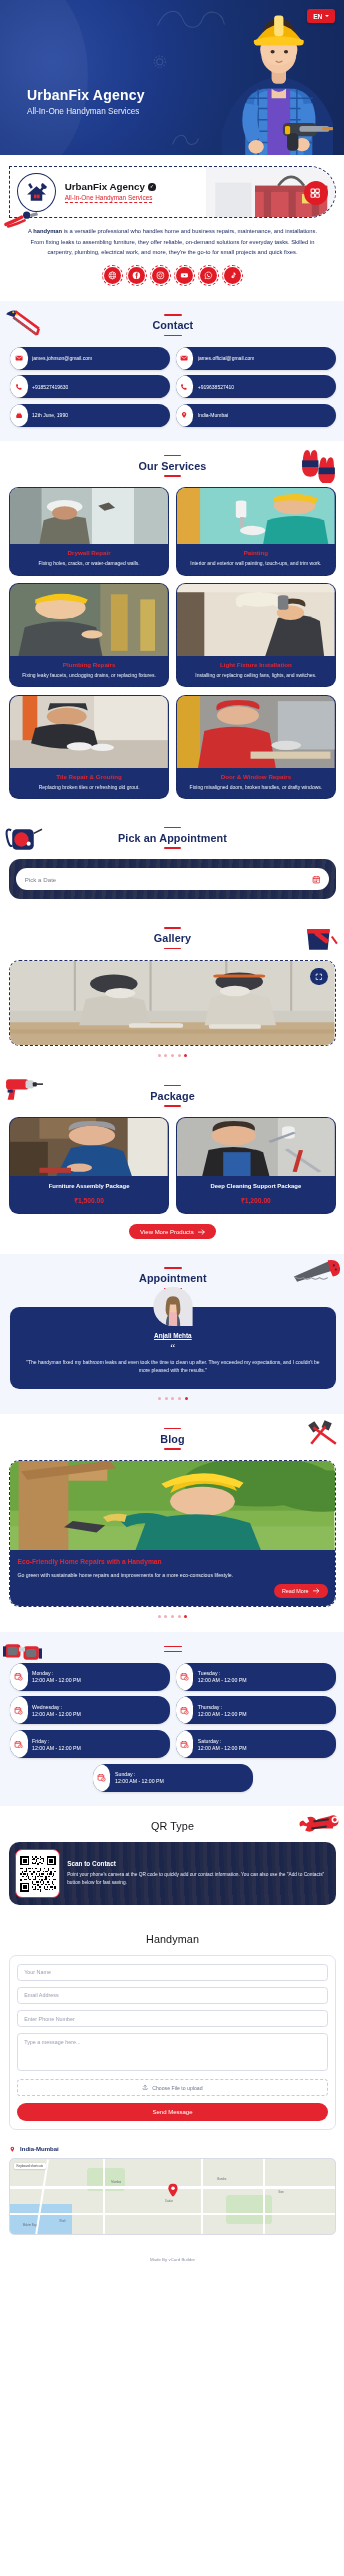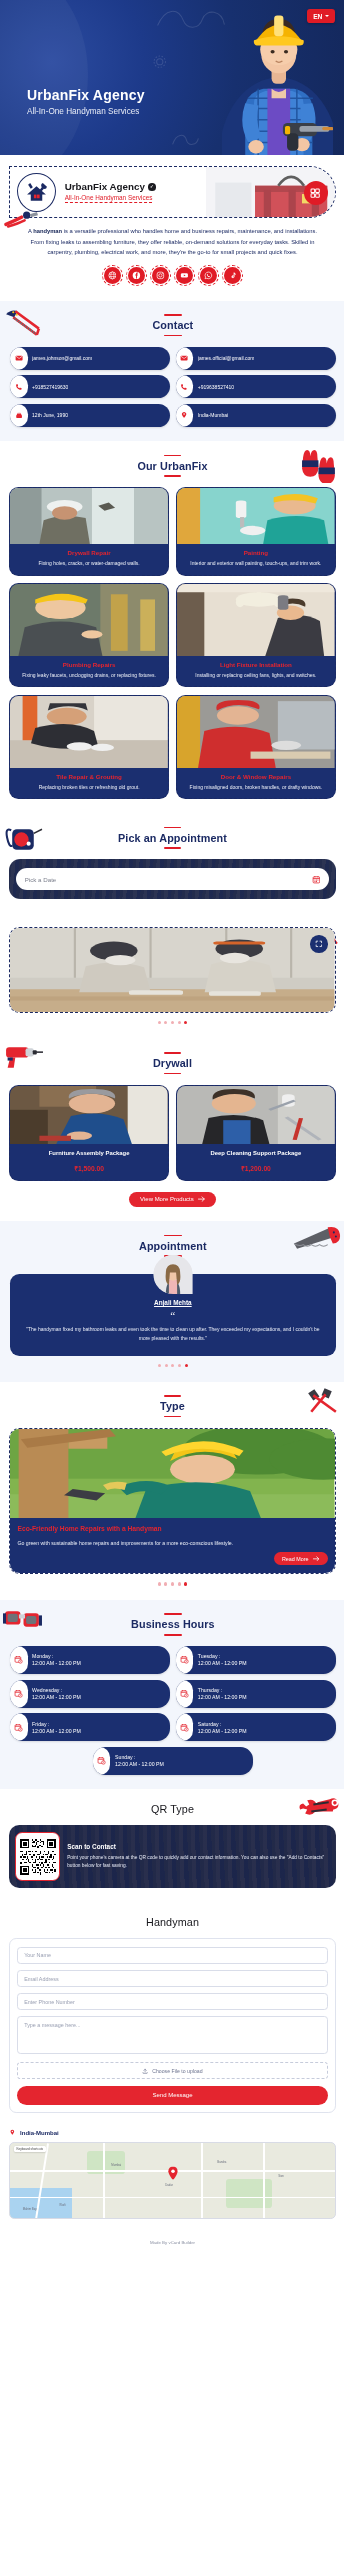--- a/index.html
+++ b/index.html
@@ -448,21 +448,21 @@
   <div class="section">
     <div class="dots-bg" style="right:55%;left:0;"></div>
     <svg class="deco" style="right:5.2px;top:7.2px;width:40px;height:34px;" viewBox="0 0 78 66">
       <path d="M6 16 q2 -14 8 -14 t6 12 q2 -12 8 -12 t6 14 l2 22 q-2 16 -16 16 t-16 -16Z" fill="#e4252f"></path>
       <rect x="4" y="22" width="32" height="13" fill="#1b2a63"></rect>
       <path d="M38 30 q2 -14 8 -14 t6 12 q2 -12 8 -12 t6 14 l2 22 q-2 16 -16 16 t-16 -16Z" fill="#e4252f"></path>
       <rect x="36" y="36" width="32" height="13" fill="#1b2a63"></rect>
     </svg>
     <div class="sec-head">
       <div class="sec-rule"></div>
-      <div class="sec-title">Our UrbanFix</div>
+      <div class="sec-title">Our Services</div>
       <div class="sec-rule b"></div>
     </div>
     <div class="cards2">
 
       <div class="svc">
         <div class="svc-img" style="background:linear-gradient(180deg,#9aa6a4,#cfd8d6);">
           <svg width="100%" height="56" viewBox="0 0 150 108" preserveAspectRatio="none">
               <rect width="150" height="108" fill="#b8c4c2"></rect>
               <rect x="78" y="0" width="40" height="108" fill="#dfe8e6"></rect>
               <rect x="0" y="0" width="30" height="108" fill="#8f9b99"></rect>
@@ -615,20 +615,25 @@
   </div>
 
   <div class="section">
     <div class="dots-bg" style="right:58%;left:0;"></div>
     <svg class="deco" style="right:5.2px;top:6.2px;width:37px;height:34px;" viewBox="0 0 72 66">
       <path d="M8 18 h44 l-4 40 h-36Z" fill="#1b2a63"></path>
       <path d="M8 18 h44 l-1 8 h-42Z" fill="#e4252f"></path>
       <rect x="26" y="20" width="32" height="9" rx="4" transform="rotate(38 26 20)" fill="#e4252f"></rect>
       <path d="M56 32 l10 14" stroke="#e4252f" stroke-width="4"></path>
     </svg>
+    <div class="sec-head">
+      <div class="sec-rule"></div>
+      <div class="sec-title">Gallery</div>
+      <div class="sec-rule b"></div>
+    </div>
     <div class="gal">
       <svg width="100%" height="86" viewBox="0 0 300 166" preserveAspectRatio="none">
         <rect width="300" height="166" fill="#cfccc4"></rect>
         <rect x="0" y="0" width="300" height="96" fill="#d8d5cd"></rect>
         <g stroke="#b9b5ab" stroke-width="2">
             <path d="M60 0v96M130 0v96M200 0v96M260 0v96"></path>
           </g>
         <path d="M0 118 h300 v48 h-300Z" fill="#c6ad8a"></path>
         <path d="M0 132 h300 v8 h-300Z" fill="#b99d78" opacity=".6"></path>
         <ellipse cx="96" cy="44" rx="22" ry="18" fill="#3b3b42"></ellipse>
@@ -661,21 +666,21 @@
     <svg class="deco" style="left:3.1px;top:5.2px;width:41px;height:26px;" viewBox="0 0 80 50">
       <rect x="6" y="6" width="44" height="20" rx="6" fill="#e4252f"></rect>
       <rect x="44" y="8" width="16" height="16" rx="4" fill="#cfd3d8"></rect>
       <rect x="58" y="12" width="8" height="8" rx="2" fill="#2b2b33"></rect>
       <rect x="65" y="14" width="13" height="3" fill="#2b2b33"></rect>
       <path d="M14 26 l10 0 -3 20h-12Z" fill="#e4252f"></path>
       <rect x="9" y="26" width="10" height="6" fill="#1b2a63"></rect>
     </svg>
     <div class="sec-head">
       <div class="sec-rule"></div>
-      <div class="sec-title">Drywall</div>
+      <div class="sec-title">Package</div>
       <div class="sec-rule b"></div>
     </div>
     <div class="cards2">
       <div class="prod">
         <div class="prod-img">
           <svg width="100%" height="58" viewBox="0 0 150 112" preserveAspectRatio="none">
               <rect width="150" height="112" fill="#6c5843"></rect>
               <rect x="28" y="0" width="54" height="40" fill="#8a6f51"></rect>
               <rect x="112" y="0" width="38" height="112" fill="#e8e5dd"></rect>
               <rect x="0" y="46" width="36" height="66" fill="#4b3c2c"></rect>
@@ -764,21 +769,21 @@
   <div class="section">
     <div class="dots-bg" style="right:58%;left:0;"></div>
     <svg class="deco" style="right:4.1px;top:4.1px;width:40px;height:29px;" viewBox="0 0 78 56">
       <path d="M14 14 l12 -8 10 14 -12 8Z" fill="#3a3a42"></path>
       <path d="M24 18 L68 50" stroke="#e4252f" stroke-width="5"></path>
       <path d="M46 4 l14 6 -6 14 -14 -6Z" fill="#3a3a42"></path>
       <path d="M48 16 L20 50" stroke="#e4252f" stroke-width="5"></path>
     </svg>
     <div class="sec-head">
       <div class="sec-rule"></div>
-      <div class="sec-title">Type</div>
+      <div class="sec-title">Blog</div>
       <div class="sec-rule b"></div>
     </div>
     <div class="blog">
       <div class="blog-img">
         <svg width="100%" height="89" viewBox="0 0 300 172" preserveAspectRatio="none">
           <rect width="300" height="172" fill="#82b44e"></rect>
           <rect x="0" y="0" width="300" height="96" fill="#6ea543"></rect>
           <g fill="#4e8a33">
               <ellipse cx="230" cy="40" rx="70" ry="48"></ellipse>
               <ellipse cx="290" cy="58" rx="50" ry="40"></ellipse>
@@ -824,21 +829,20 @@
       <rect x="4" y="8" width="30" height="26" rx="6" fill="#e4252f"></rect>
       <rect x="40" y="12" width="30" height="26" rx="6" fill="#e4252f"></rect>
       <rect x="9" y="13" width="20" height="16" rx="4" fill="#6e7278"></rect>
       <rect x="45" y="17" width="20" height="16" rx="4" fill="#6e7278"></rect>
       <rect x="31" y="14" width="12" height="8" fill="#cfd3d8"></rect>
       <rect x="0" y="12" width="6" height="20" fill="#1b2a63"></rect>
       <rect x="70" y="16" width="6" height="20" fill="#1b2a63"></rect>
     </svg>
     <div class="sec-head">
       <div class="sec-rule"></div>
-      <div class="sec-title">Business Hours</div>
       <div class="sec-rule b"></div>
     </div>
     <div class="grid2">
       <div class="pill tall">
         <div class="pill-ico">
           <svg width="8.8" height="8.8" viewBox="0 0 20 20">
               <rect x="2.4" y="4" width="13" height="12.5" rx="2.2" fill="none" stroke="#e4252f" stroke-width="1.7"></rect>
               <path d="M2.4 7.6h13" stroke="#e4252f" stroke-width="1.7"></path>
               <path d="M5.8 2.4v3M12 2.4v3" stroke="#e4252f" stroke-width="1.7"></path>
               <circle cx="14.6" cy="14.6" r="4" fill="#fff" stroke="#e4252f" stroke-width="1.6"></circle>

